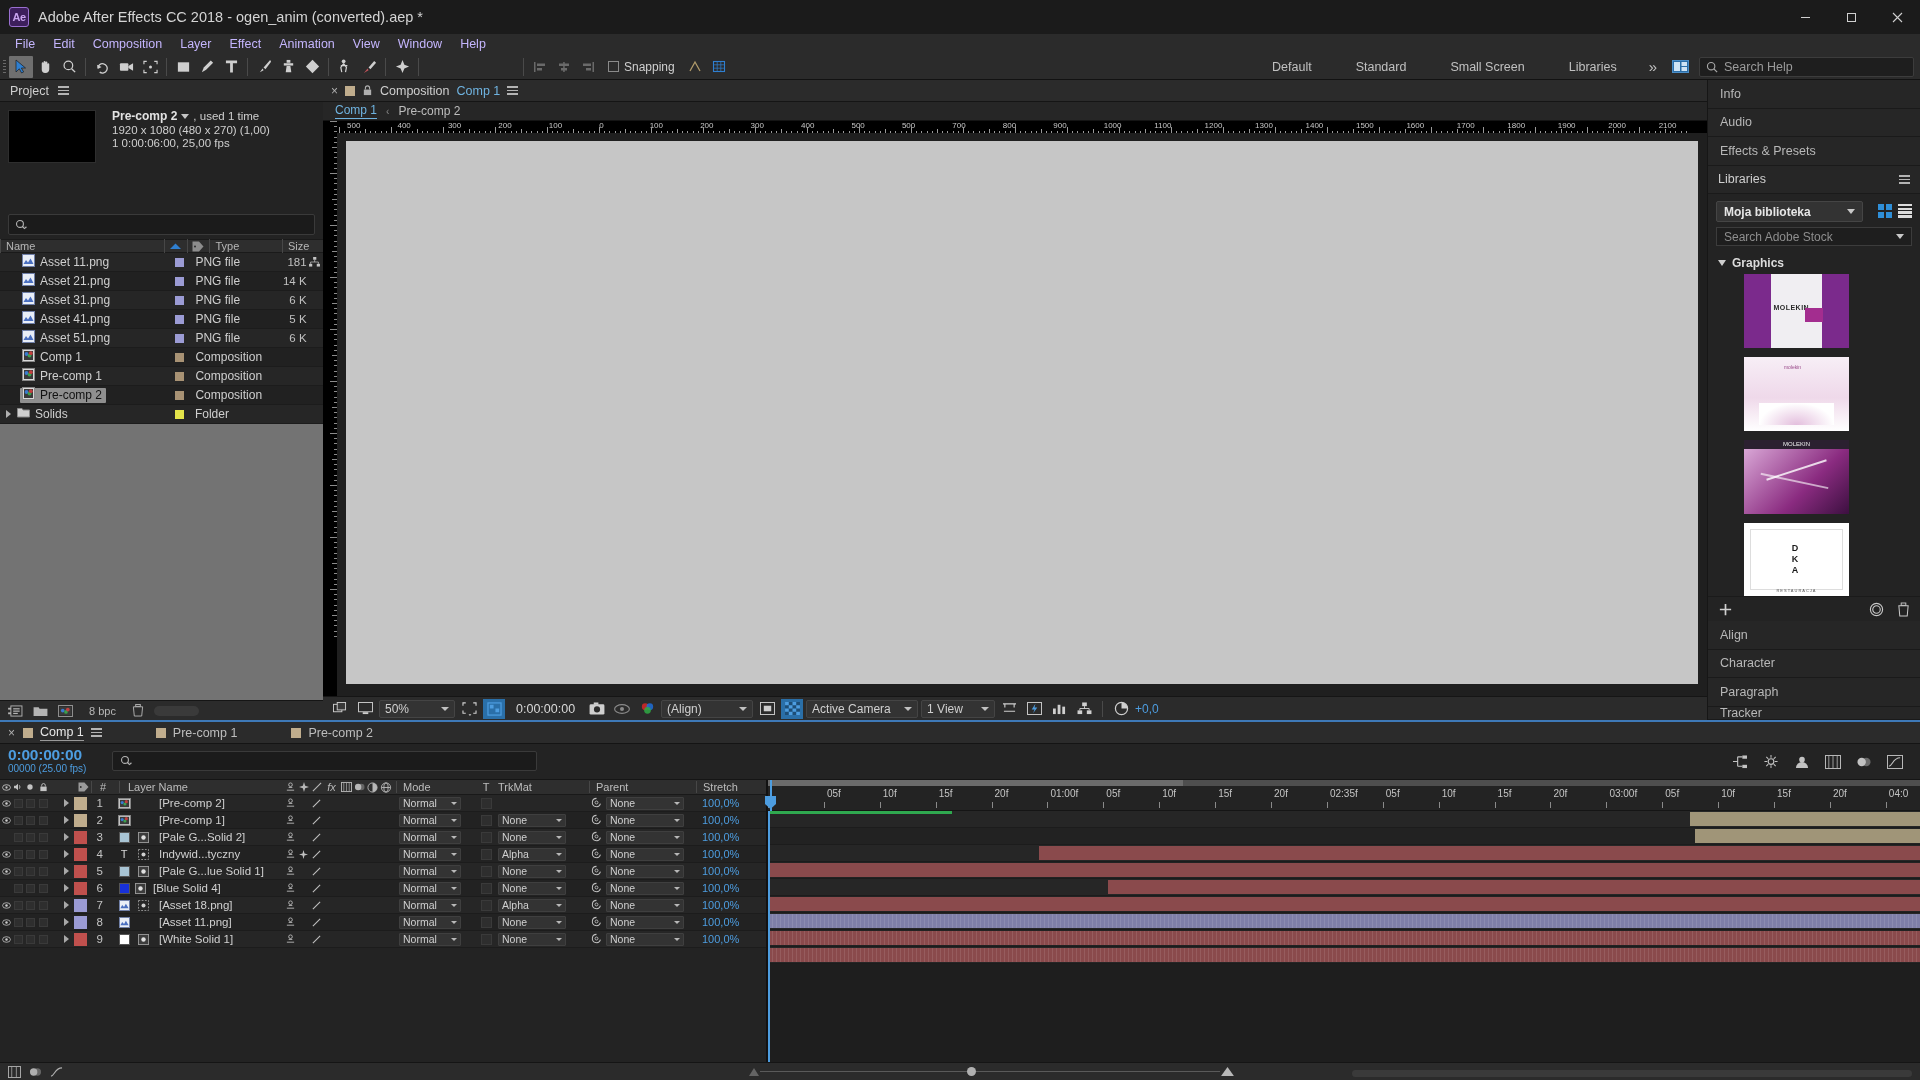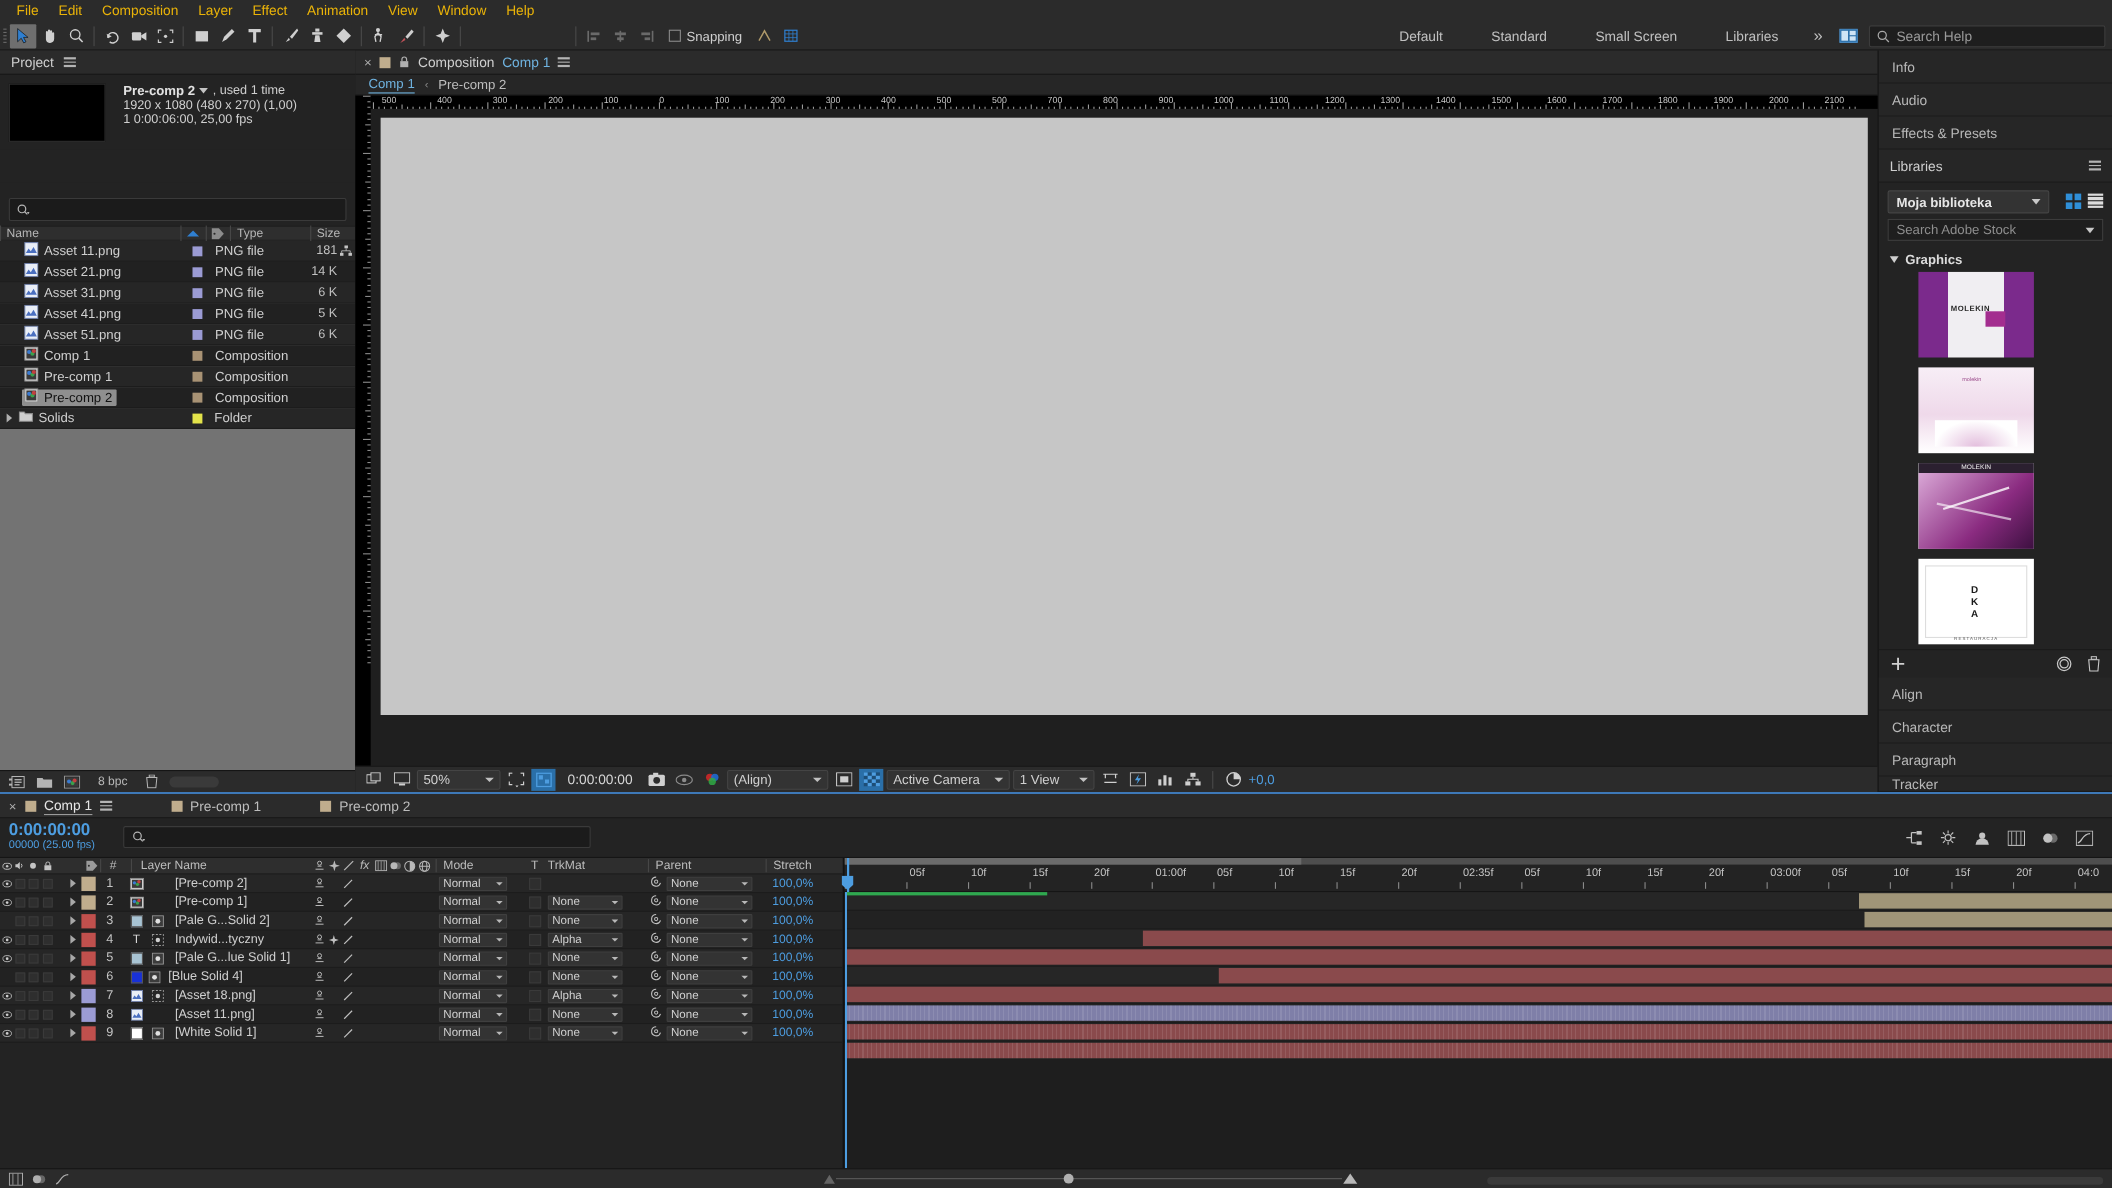--- a/index.html
+++ b/index.html
@@ -16,21 +16,21 @@
   .ae-logo { width:20px; height:20px; margin:0 9px 0 9px; background:#3d1f5c; border:1px solid #9a6fd0;
              border-radius:3px; color:#c9a4ef; font-size:11px; font-weight:bold; display:flex;
              align-items:center; justify-content:center; letter-spacing:-0.5px; }
   .title-text { font-size:14.5px; color:#d4d4d4; }
   .win-btns { margin-left:auto; display:flex; height:34px; }
   .win-btn { width:46px; height:34px; display:flex; align-items:center; justify-content:center; color:#d0d0d0; }
   .win-btn svg { display:block; }
 
   
   .menubar { height:20px; background:#2b2b2b; display:flex; align-items:center; padding-left:6px; flex:0 0 20px; }
-  .menubar .mi { padding:0 9px; font-size:12.5px; color:#eab308; line-height:20px; height:20px; }
+  .menubar .mi { padding:0 9px; font-size:12.5px; color:#c4b5fd; line-height:20px; height:20px; }
 
   
   .toolbar { height:26px; background:#2b2b2b; display:flex; align-items:center; flex:0 0 26px;
              border-bottom:1px solid #121212; }
   .grip { width:9px; height:26px; display:flex; flex-direction:column; justify-content:center;
           align-items:center; gap:2px; }
   .grip i { display:block; width:3px; height:1px; background:#6a6a6a; }
   .tool { width:24px; height:22px; display:flex; align-items:center; justify-content:center;
           color:#cfcfcf; position:relative; }
   .tool.active { background:#6f6f6f; border-radius:1px; }
@@ -213,20 +213,41 @@
   .zs-track { width:460px; height:1px; background:#5a5a5a; position:relative; }
   .zs-knob { position:absolute; left:45%; top:-4px; width:9px; height:9px; border-radius:50%; background:#b0b0b0; }
   .scrollbar-h { position:absolute; right:8px; bottom:3px; height:7px; width:560px;
                  background:#3a3a3a; border-radius:4px; }
 </style>
 </head>
 <body>
 
 <div class="app">
 
+  <div class="titlebar">
+    <div class="ae-logo">Ae</div>
+    <div class="title-text">Adobe After Effects CC 2018 - ogen_anim (converted).aep *</div>
+    <div class="win-btns">
+      <div class="win-btn">
+        <svg width="11" height="11" viewBox="0 0 11 11">
+            <rect x="1" y="5" width="9" height="1" fill="#d0d0d0"></rect>
+          </svg>
+      </div>
+      <div class="win-btn">
+        <svg width="11" height="11" viewBox="0 0 11 11">
+            <rect x="1.5" y="1.5" width="8" height="8" fill="none" stroke="#d0d0d0" stroke-width="1"></rect>
+          </svg>
+      </div>
+      <div class="win-btn close">
+        <svg width="11" height="11" viewBox="0 0 11 11">
+            <path d="M1 1 L10 10 M10 1 L1 10" stroke="#d0d0d0" stroke-width="1.1"></path>
+          </svg>
+      </div>
+    </div>
+  </div>
 
   <div class="menubar">
     <div class="mi">File</div>
     <div class="mi">Edit</div>
     <div class="mi">Composition</div>
     <div class="mi">Layer</div>
     <div class="mi">Effect</div>
     <div class="mi">Animation</div>
     <div class="mi">View</div>
     <div class="mi">Window</div>

